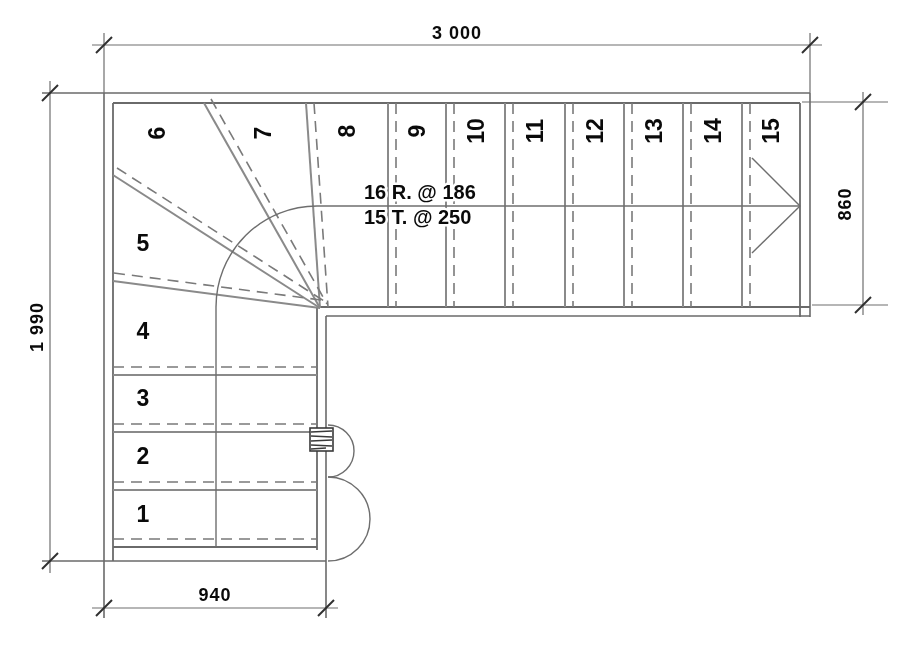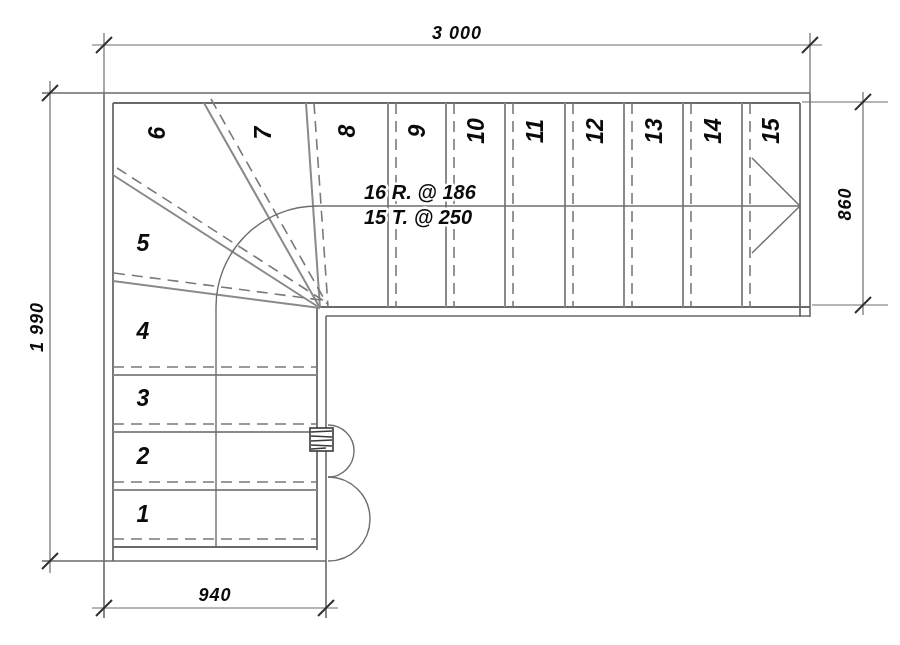--- a/index.html
+++ b/index.html
@@ -1,17 +1,17 @@
 <!DOCTYPE html>
 <html><head>
 <meta charset="utf-8">
 <style>
   html,body{margin:0;padding:0;background:#ffffff;}
   #canvas{position:relative;width:900px;height:645px;background:#ffffff;overflow:hidden;
-          font-family:"Liberation Sans", sans-serif;font-style:italic;}
+          font-family:"Liberation Sans", sans-serif;}
   svg text{font-family:"Liberation Sans", sans-serif;fill:#0a0a0a;font-weight:700;}
   .dim-text{font-size:18px;letter-spacing:1px;}
   .step-text{font-size:23px;}
   .note-text{font-size:20px;paint-order:stroke;stroke:#ffffff;stroke-width:5px;stroke-linejoin:round;}
   .wall{stroke:#6a6a6a;stroke-width:1.6;fill:none;}
   .edge{stroke:#6a6a6a;stroke-width:1.8;fill:none;}
   .riser{stroke:#8a8a8a;stroke-width:2;fill:none;}
   .nosing{stroke:#7a7a7a;stroke-width:1.6;stroke-dasharray:11 7;fill:none;}
   .walk{stroke:#6e6e6e;stroke-width:1.4;fill:none;}
   .dimline{stroke:#6e6e6e;stroke-width:1.2;fill:none;}

